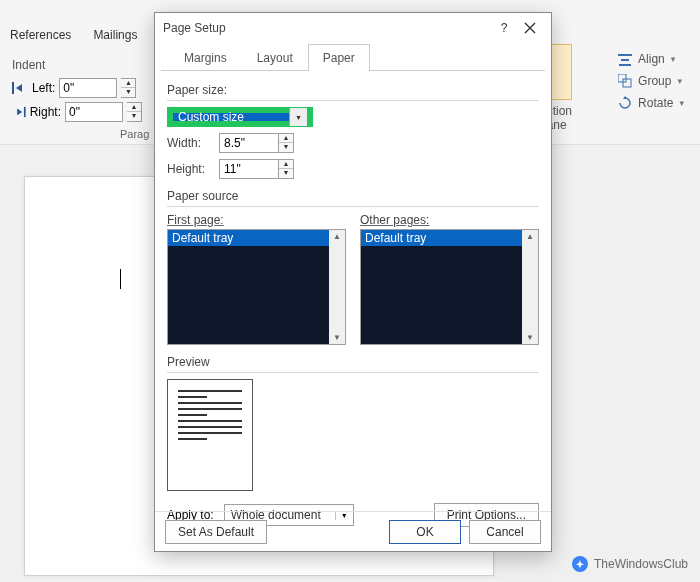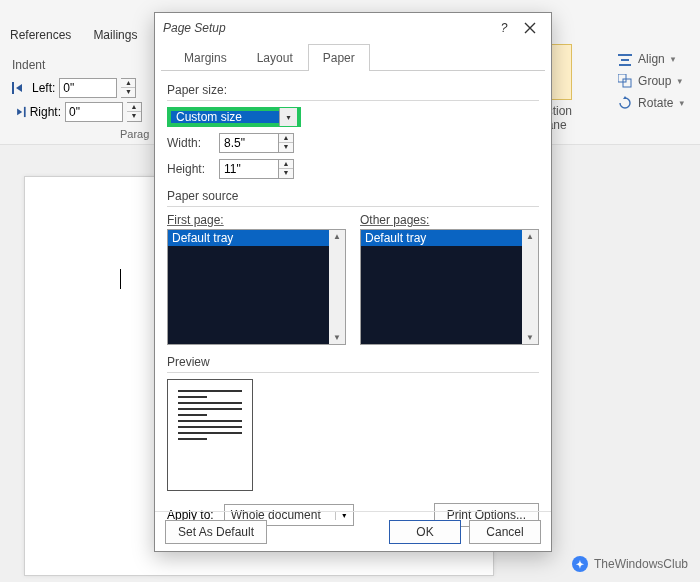--- a/index.html
+++ b/index.html
@@ -22,31 +22,31 @@
   .side-commands .cmd { display:flex; align-items:center; gap:6px; }
   .side-commands .cmd .ico { width:14px; height:14px; color:#3c6fb5; }
   .side-commands .cmd .chev { font-size:9px; color:#777; }
   .side-btn { position:absolute; right:128px; top:44px; width:32px; height:56px; background:#fff0c9; border:1px solid #e0c060;}
   .side-text { position:absolute; right:128px; top:104px; color:#555; font-size:11px;}
   .page-canvas { position:absolute; left:24px; top:176px; width:470px; height:400px; background:#fff; border:1px solid #d0d0d0; box-shadow:0 0 4px rgba(0,0,0,0.08);}
   .cursor { position:absolute; left:95px; top:92px; width:1px; height:20px; background:#000;}
 
   
   .dialog { position:absolute; left:154px; top:12px; width:398px; height:540px; background:#fff; border:1px solid #888; box-shadow:0 6px 20px rgba(0,0,0,0.25);}
-  .dlg-title { display:flex; align-items:center; height:30px; padding:0 8px; color:#444;font-style:italic; }
+  .dlg-title { display:flex; align-items:center; height:30px; padding:0 8px; color:#444; }
   .dlg-title .t { flex:1; }
   .dlg-title .hbtn { width:26px; height:22px; display:flex; align-items:center; justify-content:center; color:#333; }
   .dlg-title .hbtn svg { width:12px; height:12px; }
   .tabstrip { display:flex; padding:0 8px; gap:0; border-bottom:1px solid #ccc; margin:0 6px; }
   .tabstrip .tab { padding:6px 14px 6px; color:#555; border:1px solid transparent; border-bottom:none; position:relative; top:1px;}
   .tabstrip .tab.active { background:#fff; border-color:#ccc; }
   .dlg-body { padding:6px 12px 0 12px; }
   .sec-label { color:#444; margin-top:6px; }
   .sec-line { height:1px; background:#d8d8d8; margin:3px 0 6px 0;}
-  .dropdown { display:inline-flex; align-items:center; height:20px; border:4px solid #22c55e; background:#0a64c2; width:134px;}
+  .dropdown { display:inline-flex; align-items:center; height:20px; border:6px solid #22c55e; background:#0a64c2; width:146px;}
   .dropdown .val { flex:1; padding:0 5px; color:#fff; }
   .dropdown .dd { width:18px; height:18px; background:#eee; border-left:1px solid #9f9f9f; display:flex; align-items:center; justify-content:center; font-size:8px; color:#333;}
   .dim-row { display:flex; align-items:center; margin-top:6px; gap:8px;}
   .dim-row .lbl { width:44px; text-align:left; color:#444;}
   .num-field { display:flex; align-items:center;}
   .num-field input { width:60px; height:20px; border:1px solid #9f9f9f; padding:0 4px;}
   .source-row { display:flex; gap:14px; margin-top:4px;}
   .listbox { flex:1; }
   .listbox .lb-label { color:#444; text-decoration:underline; text-decoration-color:#666; margin-bottom:2px;}
   .listbox .lb-box { height:116px; border:1px solid #9f9f9f; background:#0f172a; position:relative;}

